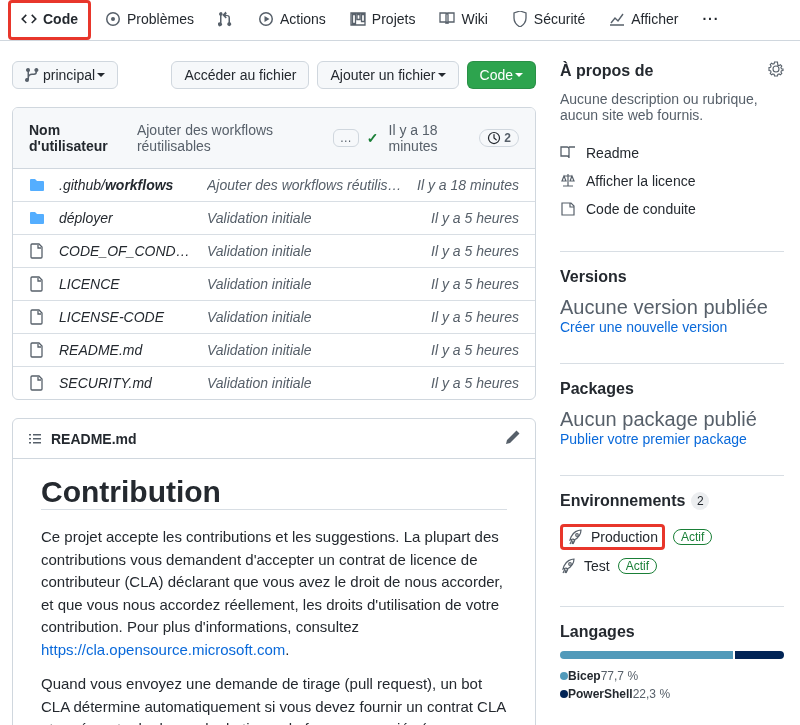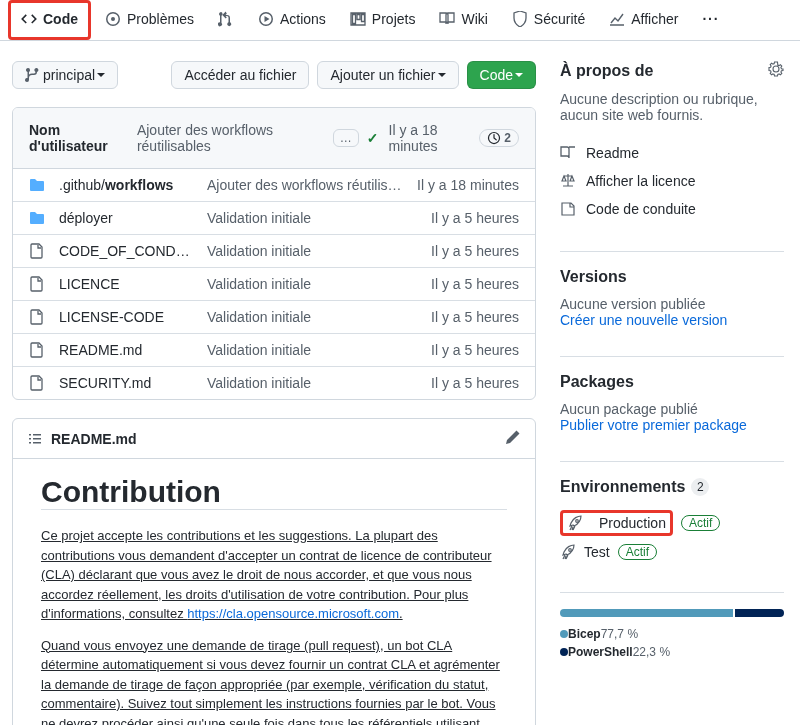--- a/index.html
+++ b/index.html
@@ -17,46 +17,46 @@
 .btn { display: inline-flex; align-items: center; gap: 2px; padding: 5px 12px; border: 1px solid #d0d7de; border-radius: 6px; background: #f6f8fa; font-size: 14px; cursor: pointer; color: #24292f; }
 .btn.primary { background: #2da44e; color: #fff; border-color: rgba(27,31,36,.15); font-weight: 500; }
 .btn .caret { width: 0; height: 0; border-left: 4px solid transparent; border-right: 4px solid transparent; border-top: 4px solid currentColor; }
 .spacer { flex: 1; }
 .filebox { border: 1px solid #d0d7de; border-radius: 6px; overflow: hidden; margin-bottom: 18px; }
 .filebox-header { display: flex; align-items: center; padding: 14px 16px; background: #f6f8fa; border-bottom: 1px solid #d0d7de; gap: 8px; font-size: 14px; }
 .filebox-header .msg { color: #57606a; }
 .filebox-header .dots { border: 1px solid #d0d7de; border-radius: 6px; padding: 0 6px; font-size: 12px; color: #57606a; line-height: 16px; cursor: pointer; }
 .filebox-header .right-head { margin-left: auto; display: flex; align-items: center; gap: 10px; color: #57606a; }
 .check { color: #1a7f37; font-weight: bold; }
-.file-row { display: flex; align-items: center; padding: 8px 16px; border-top: 1px solid #d8dee4; gap: 14px; font-size: 14px; }
+.file-row { display: flex; align-items: center; padding: 8px 16px; border-top: 1px solid #d8dee4; gap: 14px; font-size: 14px; font-style: italic; }
 .file-row:first-of-type { border-top: none; }
 .fname { width: 134px; flex-shrink: 0; white-space: nowrap; overflow: hidden; text-overflow: ellipsis; }
 .fmsg { flex: 1; color: #57606a; white-space: nowrap; overflow: hidden; text-overflow: ellipsis; }
 .ftime { color: #57606a; text-align: right; white-space: nowrap; }
 .icon-folder { fill: #54aeff; }
 .icon-file { fill: #57606a; }
 .readme-box { border: 1px solid #d0d7de; border-radius: 6px; }
 .readme-head { display: flex; align-items: center; padding: 10px 14px; border-bottom: 1px solid #d0d7de; gap: 8px; font-weight: 600; }
 .readme-head .pencil { margin-left: auto; cursor: pointer; }
 .readme-body { padding: 16px 28px 8px; }
 .readme-body h1 { font-size: 30px; font-weight: 600; margin-bottom: 16px; border-bottom: 1px solid #d8dee4; padding-bottom: 0; }
-.readme-body p { margin-bottom: 12px; line-height: 1.5; font-size: 13px; text-decoration: underline; }
+.readme-body p { margin-bottom: 12px; line-height: 1.5; font-size: 15px; }
 .readme-body a { color: #0969da; text-decoration: none; }
 .section { padding-bottom: 28px; margin-bottom: 16px; border-bottom: 1px solid #d8dee4; }
 .section:last-child { border-bottom: none; }
 .section h3 { font-size: 16px; font-weight: 600; margin-bottom: 10px; display: flex; align-items: center; gap: 6px; }
 .section .muted { color: #57606a; font-size: 14px; }
-.section .muted-plain { color: #57606a; font-size: 14px; }
+.section .muted-plain { color: #57606a; font-size: 20px; }
 .section a { color: #0969da; text-decoration: none; font-size: 14px; }
 .side-link { display: flex; align-items: center; gap: 10px; padding: 6px 0; font-size: 14px; cursor: pointer; }
 .side-link svg { fill: #57606a; }
 .count-badge { display: inline-flex; align-items: center; justify-content: center; min-width: 18px; height: 18px; padding: 0 5px; border-radius: 9px; background: #eceef0; color: #24292f; font-size: 12px; font-weight: 500; }
 .env-item { display: flex; align-items: center; gap: 8px; padding: 4px 0; }
 .env-badge { border: 1px solid #1a7f37; color: #1a7f37; border-radius: 10px; padding: 0 7px; font-size: 12px; }
-.highlight-env { border: 3px solid #e8362b; border-radius: 4px; padding: 2px 4px; display: inline-flex; align-items: center; gap: 16px; }
+.highlight-env { border: 3px solid #e8362b; border-radius: 4px; padding: 2px 4px; display: inline-flex; align-items: center; gap: 8px; }
 .lang-bar { display: flex; height: 8px; border-radius: 4px; overflow: hidden; margin: 8px 0 10px; }
 .lang-item { display: flex; align-items: center; font-size: 12px; margin-bottom: 4px; }
 .lang-dot { width: 8px; height: 8px; border-radius: 50%; }
 .lang-pct { color: #57606a; }
 .gear { margin-left: auto; cursor: pointer; }
 .clock-count { display: flex; align-items: center; gap: 3px; border: 1px solid #d0d7de; border-radius: 12px; padding: 1px 7px; font-size: 12px; font-weight: 600; cursor: pointer; }
 </style>
 </head>
 <body>
 
@@ -303,20 +303,21 @@
               <path d="M6 10l-3 1 1-3c2-5 7-7 10-7 0 3-2 8-7 10zM5 11l-2 4m3-3l-1 3m3-4l-2 4"></path>
               <circle cx="10" cy="6" r="1.3"></circle>
             </svg>
             <span>Test</span> 
             <span class="env-badge">Actif</span>
           </div>
         </div>
     </div>
 
     <div class="section">
+      <h3>Langages</h3>
       <div class="lang-bar" id="lang-bar">
           <span style="width: 77.7%; background: rgb(81, 154, 186);"></span>
           <span style="width: 22.3%; background: rgb(1, 36, 86); margin-left: 2px;"></span>
         </div>
       <div id="lang-list">
           <div class="lang-item">
             <span class="lang-dot" style="background:#519aba"></span>
             <strong>Bicep</strong> 
             <span class="lang-pct">77,7 %</span>
           </div>

